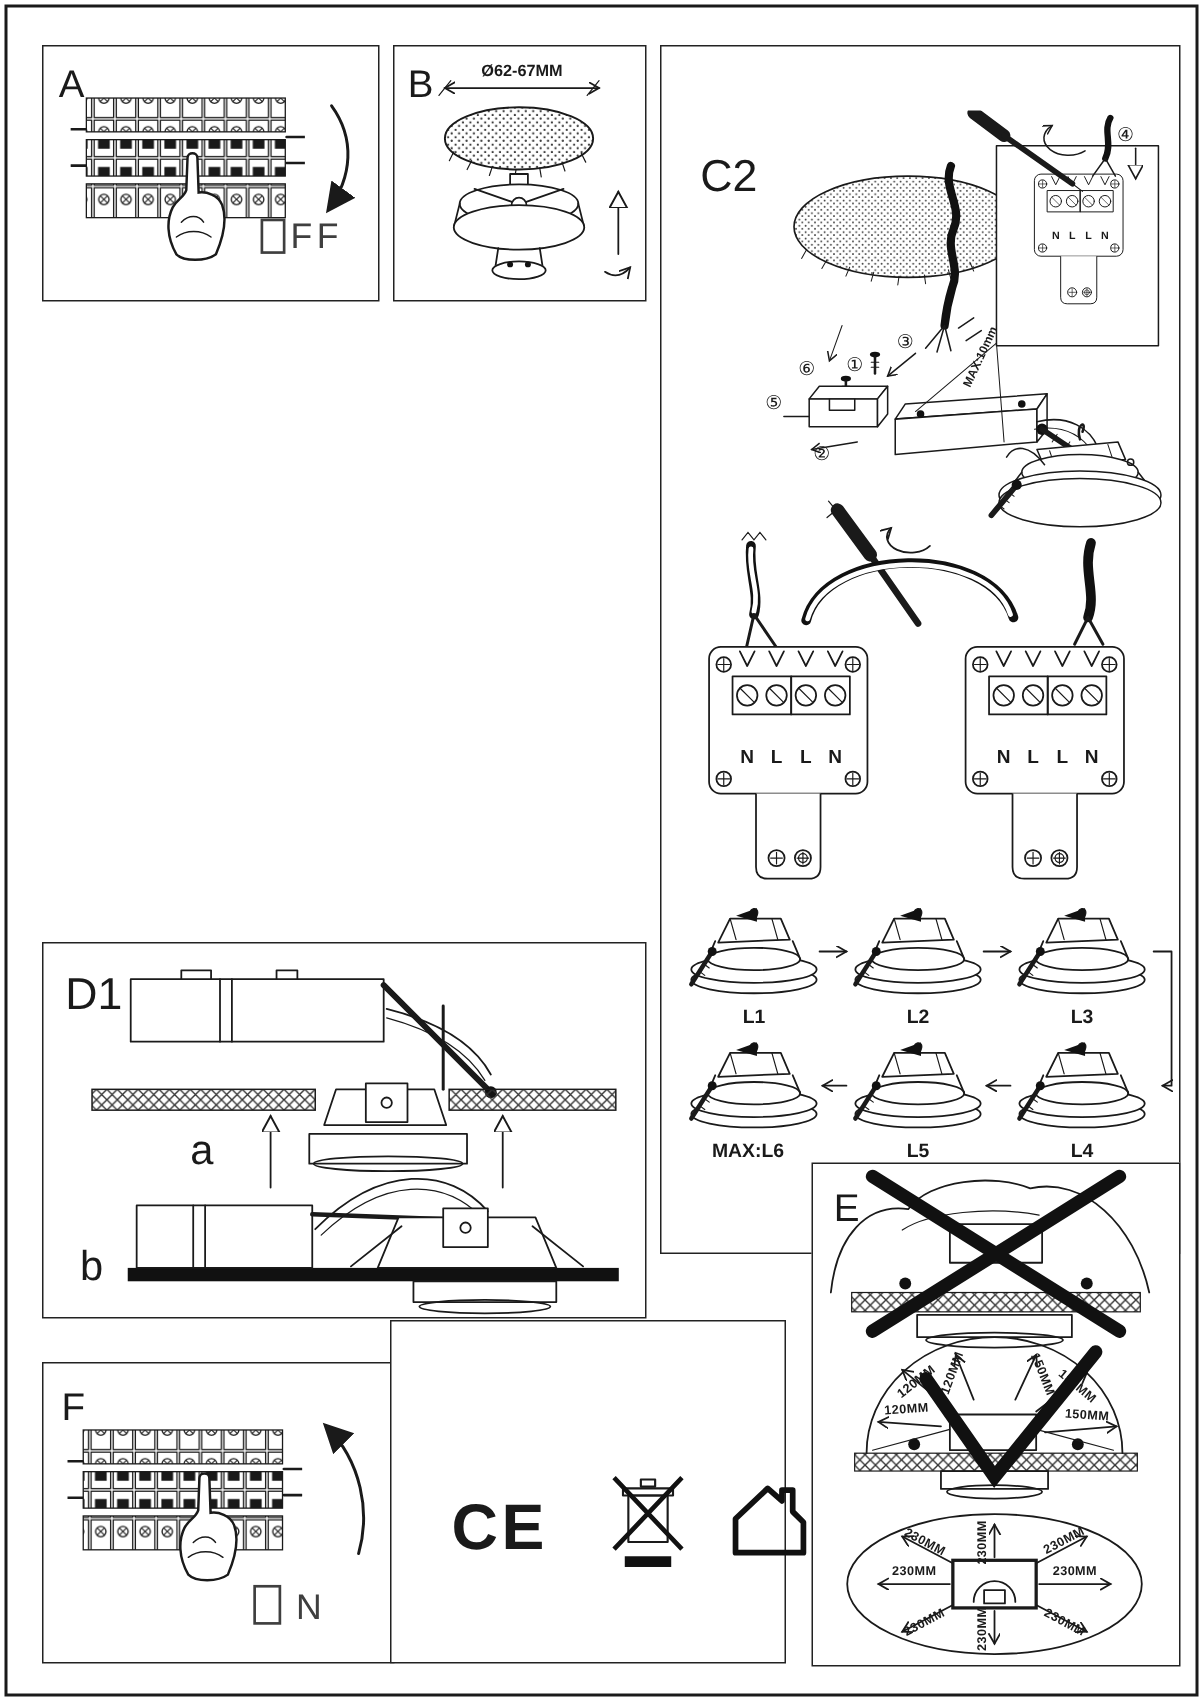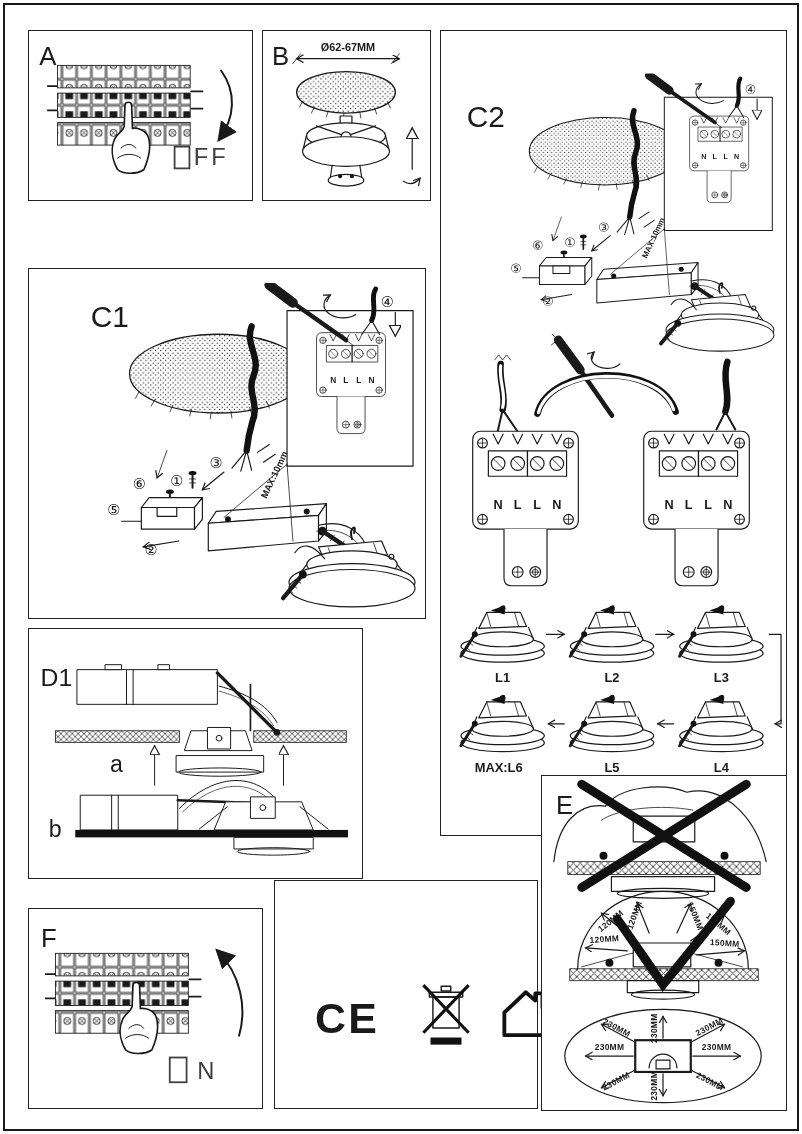--- a/index.html
+++ b/index.html
@@ -302,28 +302,22 @@
         <text class="lamp" x="62" y="620">L1</text>
         <text class="lamp" x="172" y="620">L2</text>
         <text class="lamp" x="282" y="620">L3</text>
         <text class="lamp" x="282" y="710">L4</text>
         <text class="lamp" x="172" y="710">L5</text>
         <text class="lamp" x="58" y="710">MAX:L6</text>
       </g>
     </svg>
   </div>
 
-  <div class="panel" id="panel-c1" style="left:28px;top:268px;width:398px;height:351px;">
-    <svg viewBox="0 0 398 351">
-      <text class="lbl" x="62" y="58">C1</text>
-      <use href="#sym-assembly" xlink:href="#sym-assembly" x="0" y="14" width="396" height="327"></use>
-    </svg>
-  </div>
-
-  <div class="panel" id="panel-d1" style="left:28px;top:628px;width:335px;height:251px;">
+
+  <div class="panel" id="panel-d1" style="left:28px;top:628px;width:403px;height:251px;">
     <svg viewBox="0 0 403 251">
       <text class="lbl" x="14" y="44">D1</text>
       <g>
         <rect class="wht" x="58" y="24" width="170" height="42"></rect>
         <path class="ln" d="M118,24 V66 M126,24 V66"></path>
         <rect class="wht" x="92" y="18" width="20" height="6"></rect>
         <rect class="wht" x="156" y="18" width="14" height="6"></rect>
         <path d="M228,28 L300,100" stroke="#1a1a1a" stroke-width="4" fill="none" stroke-linecap="round"></path>
         <circle class="blk" cx="300" cy="100" r="4"></circle>
         <path class="ln" d="M230,44 C262,52 288,66 300,88"></path>
@@ -364,21 +358,21 @@
       <use href="#sym-breaker" xlink:href="#sym-breaker" x="16" y="36" width="158" height="107"></use>
       <use href="#sym-hand" xlink:href="#sym-hand" x="84" y="72" width="50" height="77"></use>
       <path class="ln2" d="M212,128 C220,100 214,66 190,42" marker-end="url(#ms)"></path>
       <g>
         <rect x="142" y="150" width="17" height="25" fill="none" stroke="#3f3f3f" stroke-width="1.8"></rect>
         <text class="onoff" x="180" y="172">N</text>
       </g>
     </svg>
   </div>
 
-  <div class="panel" id="info-box" style="left:274px;top:880px;width:264px;height:229px;">
+  <div class="panel" id="info-box" style="left:260px;top:880px;width:264px;height:229px;">
     <svg class="info-icons" width="220" height="62" viewBox="0 0 220 62">
       <text class="ce" x="0" y="48">CE</text>
       <g transform="translate(92,4)">
         <rect class="ln" x="7" y="14" width="22" height="26"></rect>
         <rect class="ln" x="4" y="10" width="28" height="4"></rect>
         <rect class="ln" x="14" y="5" width="8" height="4"></rect>
         <path d="M-1,4 L37,44 M37,4 L-1,44" stroke="#111" stroke-width="2.6" fill="none"></path>
         <rect class="blk" x="5" y="48" width="26" height="6"></rect>
       </g>
       <g transform="translate(156,8)">

